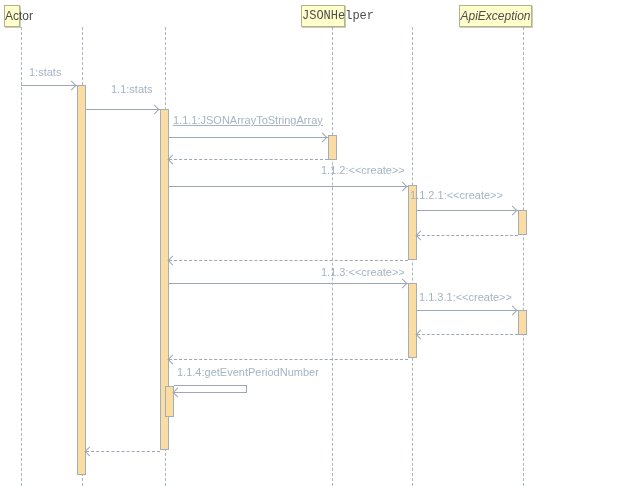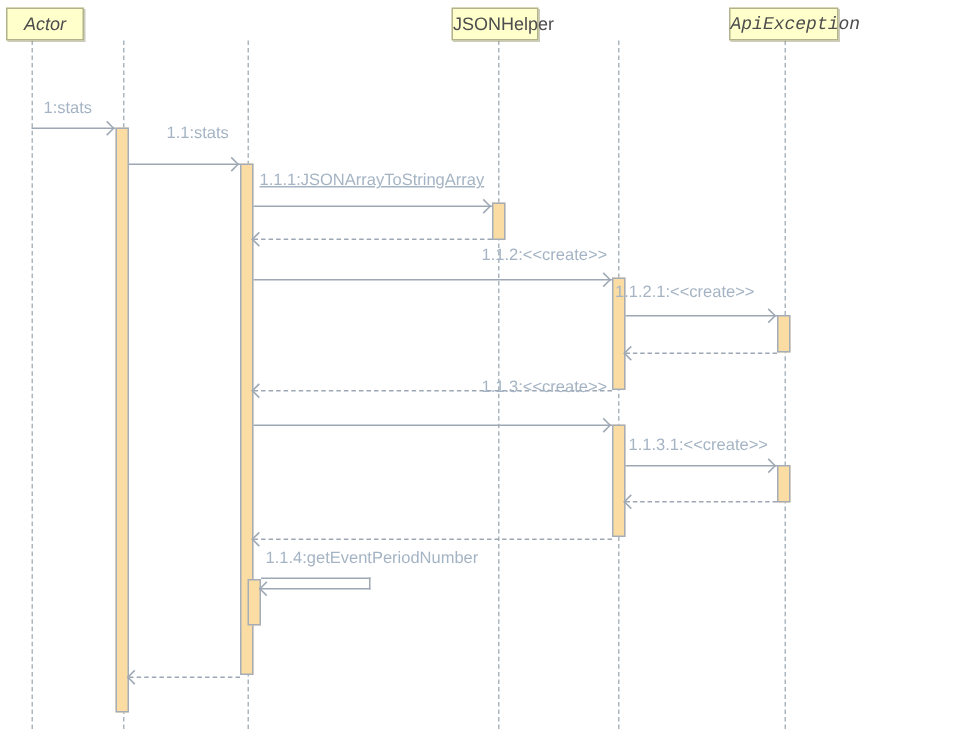--- a/index.html
+++ b/index.html
@@ -52,23 +52,23 @@
 
 <div class="canvas">
 
   <div class="lifeline" style="left:21px;"></div>
   <div class="lifeline" style="left:82px;"></div>
   <div class="lifeline" style="left:165px;"></div>
   <div class="lifeline" style="left:332px;"></div>
   <div class="lifeline" style="left:412px;"></div>
   <div class="lifeline" style="left:523px;"></div>
 
-  <div class="head" style="left:4px;width:52px;font-style:italic;">Actor</div>
-  <div class="head" style="left:301px;width:58px;">JSONHelper</div>
-  <div class="head abstract" style="left:486px;width:73px;font-family:Liberation Mono, monospace;">ApiException</div>
+  <div class="head" style="left:4px;width:16px;">Actor</div>
+  <div class="head" style="left:301px;width:44px;font-family:Liberation Mono, monospace;">JSONHelper</div>
+  <div class="head abstract" style="left:459px;width:73px;">ApiException</div>
 
   <div class="act" style="left:77px;top:85px;height:390px;"></div>
   <div class="act" style="left:160px;top:109px;height:341px;"></div>
   <div class="act" style="left:328px;top:135px;height:25px;"></div>
   <div class="act" style="left:408px;top:185px;height:75px;"></div>
   <div class="act" style="left:518px;top:210px;height:25px;"></div>
   <div class="act" style="left:408px;top:283px;height:75px;"></div>
   <div class="act" style="left:518px;top:310px;height:25px;"></div>
   <div class="act" style="left:165px;top:386px;height:31px;"></div>
 
@@ -94,21 +94,21 @@
   <div class="msg-label" style="left:410px;top:189px;">1.1.2.1:&lt;&lt;create&gt;&gt;</div>
   <div class="line" style="left:417px;top:210px;width:101px;"></div>
   <span class="arr right" style="left:509px;top:207px;"></span>
 
   <div class="line dashed" style="left:417px;top:235px;width:101px;"></div>
   <span class="arr left" style="left:417px;top:232px;"></span>
 
   <div class="line dashed" style="left:169px;top:260px;width:239px;"></div>
   <span class="arr left" style="left:169px;top:257px;"></span>
 
-  <div class="msg-label" style="left:321px;top:252px;text-align:right;">1.1.3:&lt;&lt;create&gt;&gt;</div>
+  <div class="msg-label" style="left:321px;top:266px;text-align:right;">1.1.3:&lt;&lt;create&gt;&gt;</div>
   <div class="line" style="left:169px;top:283px;width:239px;"></div>
   <span class="arr right" style="left:399px;top:280px;"></span>
 
   <div class="msg-label" style="left:419px;top:291px;">1.1.3.1:&lt;&lt;create&gt;&gt;</div>
   <div class="line" style="left:417px;top:310px;width:101px;"></div>
   <span class="arr right" style="left:509px;top:307px;"></span>
 
   <div class="line dashed" style="left:417px;top:334px;width:101px;"></div>
   <span class="arr left" style="left:417px;top:331px;"></span>
 

